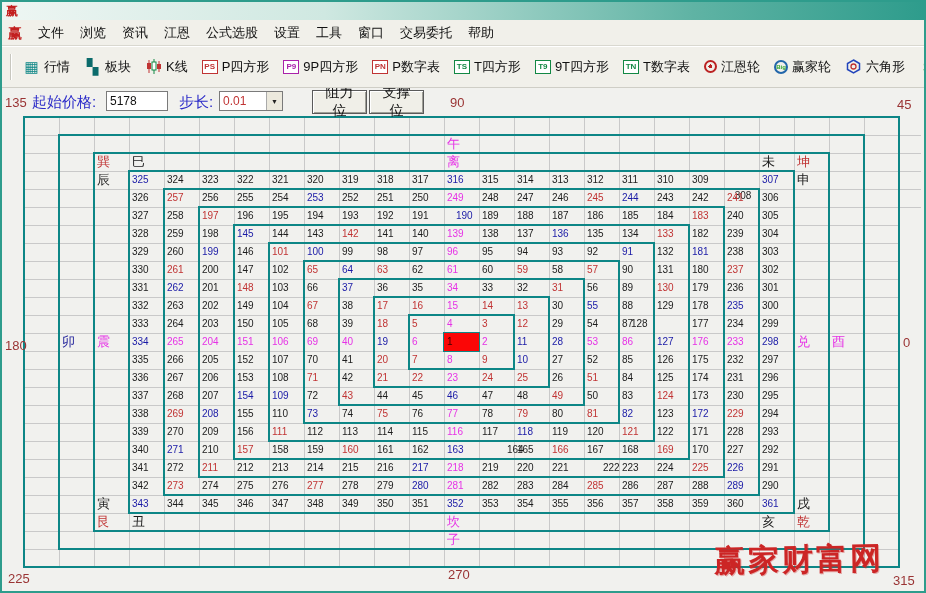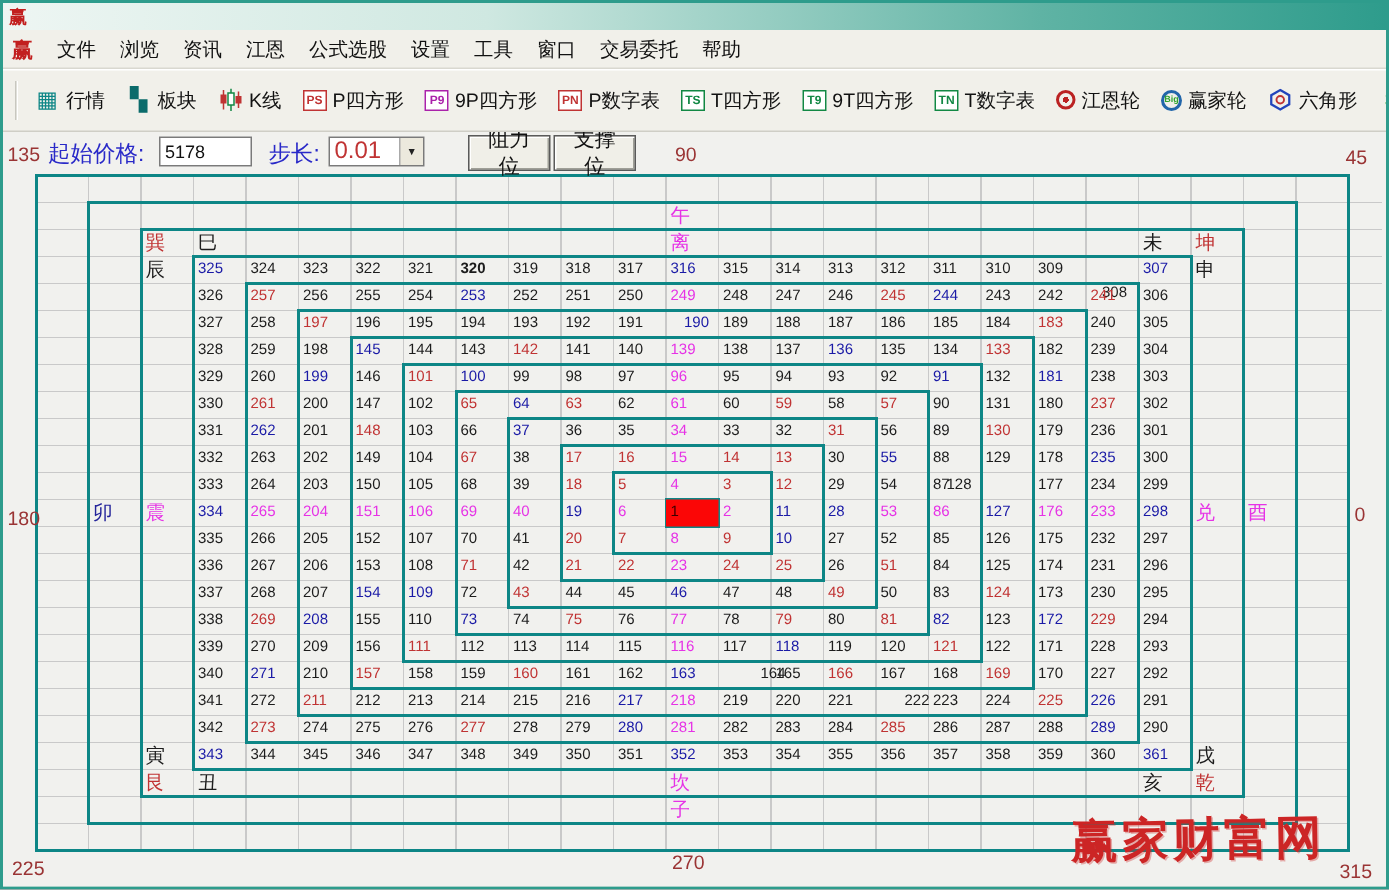--- a/index.html
+++ b/index.html
@@ -42,21 +42,21 @@
   .cell.hl{background:#fb0606;color:#3c0000;}
   .cell.lk,.cell.lr,.cell.lm,.cell.ln{font-size:13px;}
   .cell.lk{color:#1c1c1c;} .cell.lr{color:#c03333;} .cell.lm{color:#e632e6;} .cell.ln{color:#22229a;}
   
   .axis{position:absolute;font-size:13px;color:#9a3434;z-index:2;white-space:nowrap;}
   .ctl-label{position:absolute;font-size:15px;color:#2929c8;z-index:2;white-space:nowrap;}
   .price-input{position:absolute;left:104px;top:3px;width:62px;height:20px;border:1px solid #7a7a7a;
     background:#fff;font-size:12px;color:#111;padding:1px 3px;z-index:2;font-family:inherit;}
   .combo{position:absolute;left:217px;top:3px;width:64px;height:20px;border:1px solid #7a7a7a;
     background:#fff;z-index:2;display:flex;align-items:center;}
-  .combo-value{flex:1;font-size:16px;color:#c03333;padding-left:3px;}
+  .combo-value{flex:1;font-size:12px;color:#c03333;padding-left:3px;}
   .combo-btn{width:16px;height:18px;background:#ece9dd;border-left:1px solid #aaa;
     display:flex;align-items:center;justify-content:center;font-size:7px;color:#222;}
   .pushbtn{position:absolute;top:2px;width:55px;height:24px;background:#f0efe8;
     border:1px solid #5a5a5a;box-shadow:inset 1px 1px 0 #fff,inset -1px -1px 0 #9f9f97;
     font-size:14px;color:#111;z-index:2;display:flex;align-items:center;justify-content:center;
     font-family:inherit;}
   .watermark{position:absolute;left:712px;top:451px;z-index:3;font-size:31px;font-weight:bold;
     color:#cc2525;font-family:"DejaVu Serif","Liberation Serif",serif;letter-spacing:3px;
     transform:rotate(-1deg);text-shadow:1px 1px 0 rgba(204,37,37,.35);}
 </style>
@@ -225,21 +225,21 @@
         <rect x="407" y="227" width="105" height="54" fill="none" stroke="#0d8686" stroke-width="2" shape-rendering="crispEdges"></rect>
         <rect x="442" y="245" width="35" height="18" fill="#fb0606" stroke="#0d8686" stroke-width="2" shape-rendering="crispEdges"></rect>
       </svg>
 
     <div class="grid">
         <div class="cell b" style="left: 105px; top: 54px;">325</div>
         <div class="cell k" style="left: 140px; top: 54px;">324</div>
         <div class="cell k" style="left: 175px; top: 54px;">323</div>
         <div class="cell k" style="left: 210px; top: 54px;">322</div>
         <div class="cell k" style="left: 245px; top: 54px;">321</div>
-        <div class="cell k" style="left: 280px; top: 54px; font-weight: bold;">320</div>
+        <div class="cell k" style="left: 280px; top: 54px;">320</div>
         <div class="cell k" style="left: 315px; top: 54px;">319</div>
         <div class="cell k" style="left: 350px; top: 54px;">318</div>
         <div class="cell k" style="left: 385px; top: 54px;">317</div>
         <div class="cell b" style="left: 420px; top: 54px;">316</div>
         <div class="cell k" style="left: 455px; top: 54px;">315</div>
         <div class="cell k" style="left: 490px; top: 54px;">314</div>
         <div class="cell k" style="left: 525px; top: 54px;">313</div>
         <div class="cell k" style="left: 560px; top: 54px;">312</div>
         <div class="cell k" style="left: 595px; top: 54px;">311</div>
         <div class="cell k" style="left: 630px; top: 54px;">310</div>

